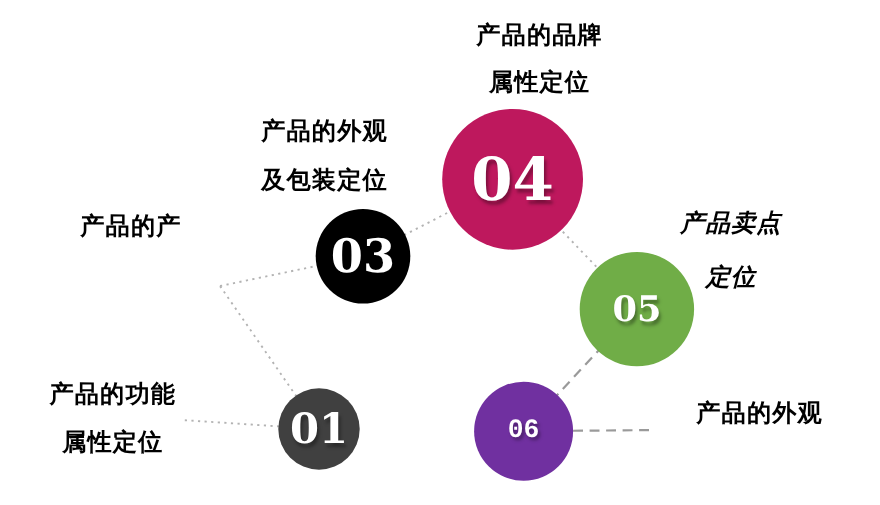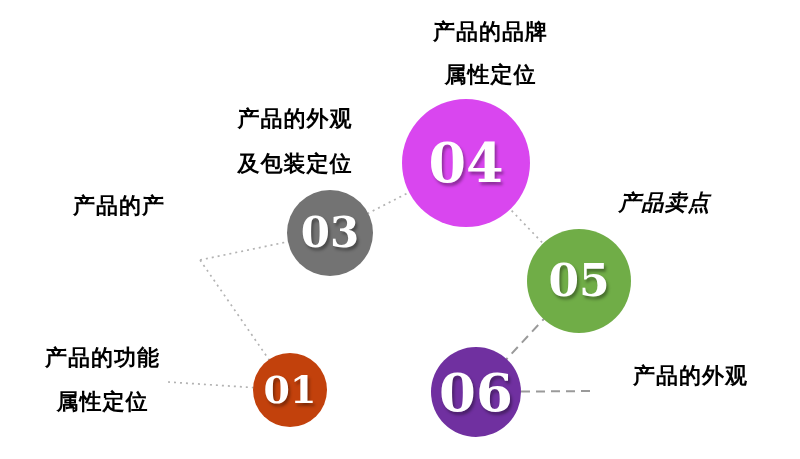--- a/index.html
+++ b/index.html
@@ -38,23 +38,23 @@
   }
   .c01 { left: 253px; top: 353px; width: 74px;  height: 74px;  }
   .c01 .num { font-size: 38px; }
   .c02 { left: 157px; top: 217px; width: 86px;  height: 86px;  }
   .c02 .num { font-size: 42px; }
   .c03 { left: 287px; top: 190px; width: 86px;  height: 86px;  }
   .c03 .num { font-size: 42px; }
   .c04 { left: 402px; top: 99px;  width: 128px; height: 128px; }
   .c04 .num { font-size: 54px; }
   .c05 { left: 527px; top: 229px; width: 104px; height: 104px; }
-  .c05 .num { font-size: 44px; }
+  .c05 .num { font-size: 32px; }
   .c06 { left: 431px; top: 347px; width: 90px;  height: 90px;  }
-  .c06 .num { font-size: 53px; }
+  .c06 .num { font-size: 24px; font-family: Liberation Mono, monospace; }
 
   .label {
     position: absolute;
     z-index: 3;
     text-align: center;
     font-weight: 900;
     color: #000000;
     font-size: 22px;
     line-height: 44px;
     letter-spacing: 1px;
@@ -75,27 +75,27 @@
   <svg class="connector-layer" viewBox="0 0 800 459" xmlns="http://www.w3.org/2000/svg">
     <line class="conn-dotted" x1="168" y1="382" x2="290" y2="390" style="stroke: rgb(179, 179, 179);"></line>
     <line class="conn-dotted" x1="290" y1="390" x2="200" y2="260" style="stroke: rgb(179, 179, 179);"></line>
     <line class="conn-dotted" x1="200" y1="260" x2="330" y2="233" style="stroke: rgb(179, 179, 179);"></line>
     <line class="conn-dotted" x1="330" y1="233" x2="466" y2="163" style="stroke: rgb(179, 179, 179);"></line>
     <line class="conn-dotted" x1="466" y1="163" x2="579" y2="281" style="stroke: rgb(179, 179, 179);"></line>
     <line class="conn-dashed" x1="579" y1="281" x2="476" y2="392" style="stroke: rgb(154, 154, 154);"></line>
     <line class="conn-dashed" x1="476" y1="392" x2="592" y2="391" style="stroke: rgb(154, 154, 154);"></line>
   </svg>
 
-  <div class="circle c01" style="background-color: #c2410c;">
+  <div class="circle c01" style="background-color: #404040;">
     <span class="num">01</span>
   </div>
-  <div class="circle c03" style="background-color: #737373;">
+  <div class="circle c03" style="background-color: #000000;">
     <span class="num">03</span>
   </div>
-  <div class="circle c04" style="background-color: #d946ef;">
+  <div class="circle c04" style="background-color: #be185d;">
     <span class="num">04</span>
   </div>
   <div class="circle c05" style="background-color: rgb(112, 173, 71);">
     <span class="num">05</span>
   </div>
   <div class="circle c06" style="background-color: rgb(112, 48, 160);">
     <span class="num">06</span>
   </div>
 
   <div class="label l01">
@@ -108,18 +108,19 @@
   <div class="label l03">
     <div>产品的外观</div>
     <div>及包装定位</div>
   </div>
   <div class="label l04">
     <div>产品的品牌</div>
     <div>属性定位</div>
   </div>
   <div class="label l05">
     <div>产品卖点</div>
+    <div>定位</div>
   </div>
   <div class="label l06">
     <div>产品的外观</div>
   </div>
 
 </div>
 
 </body></html>

